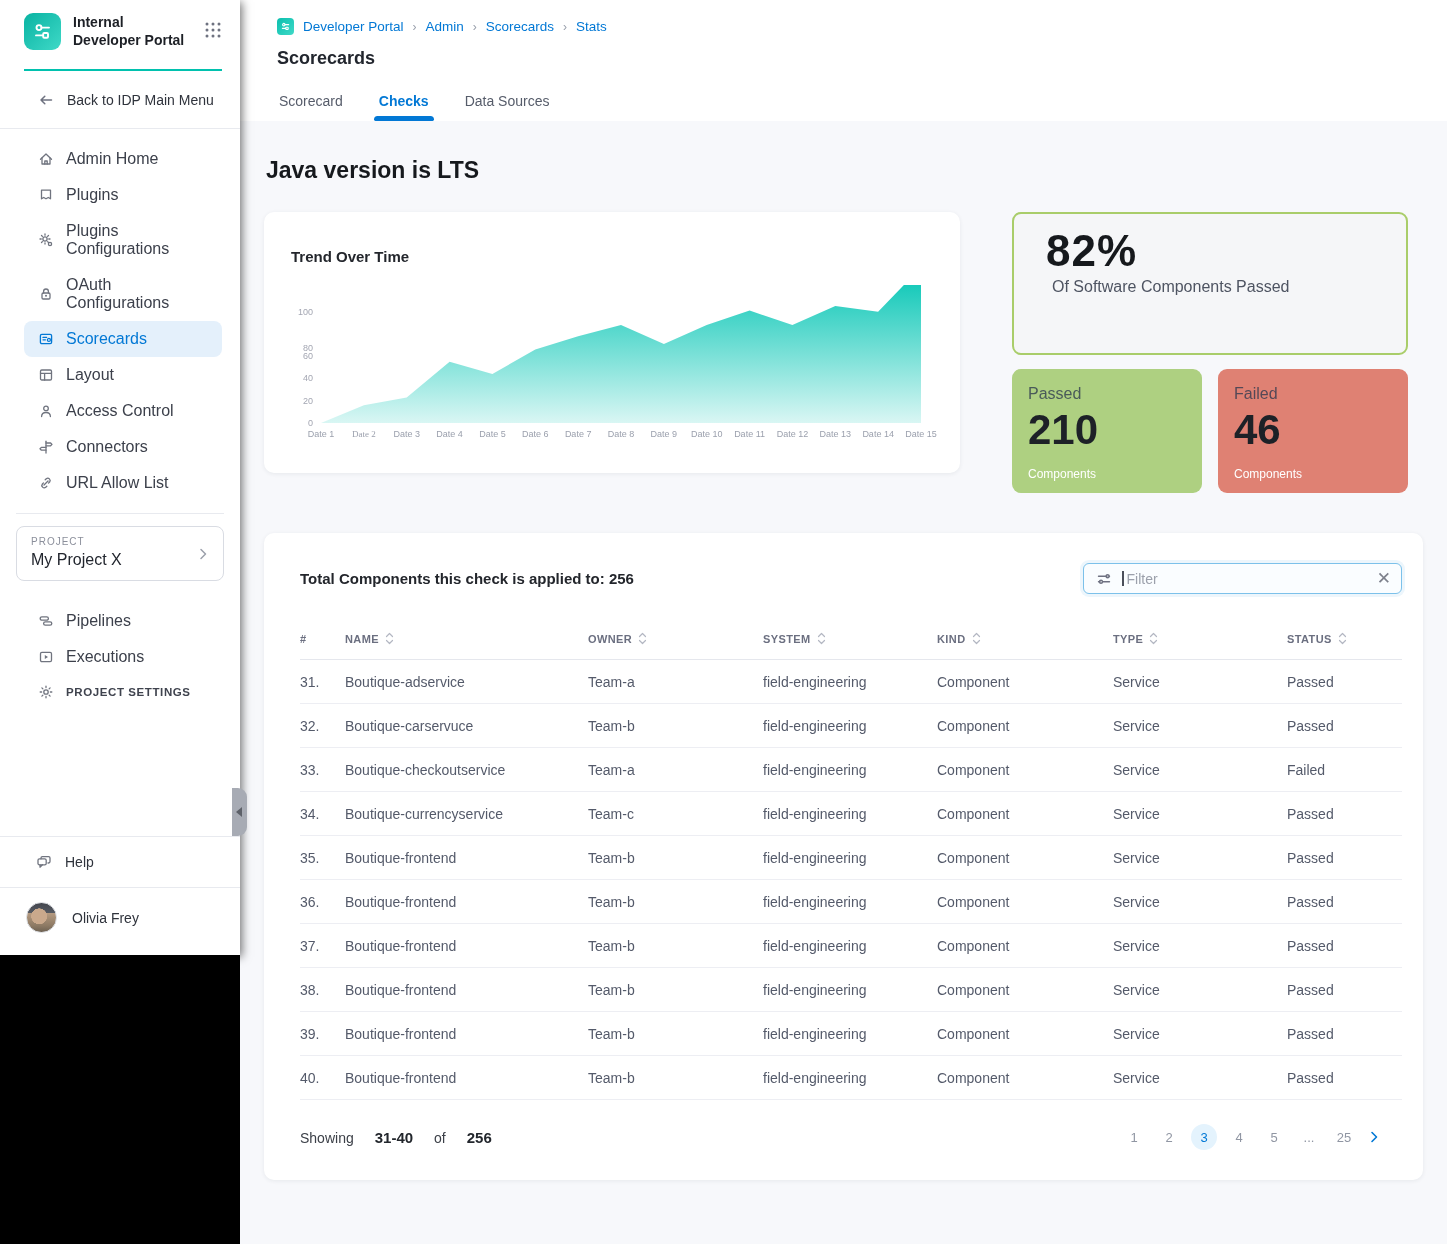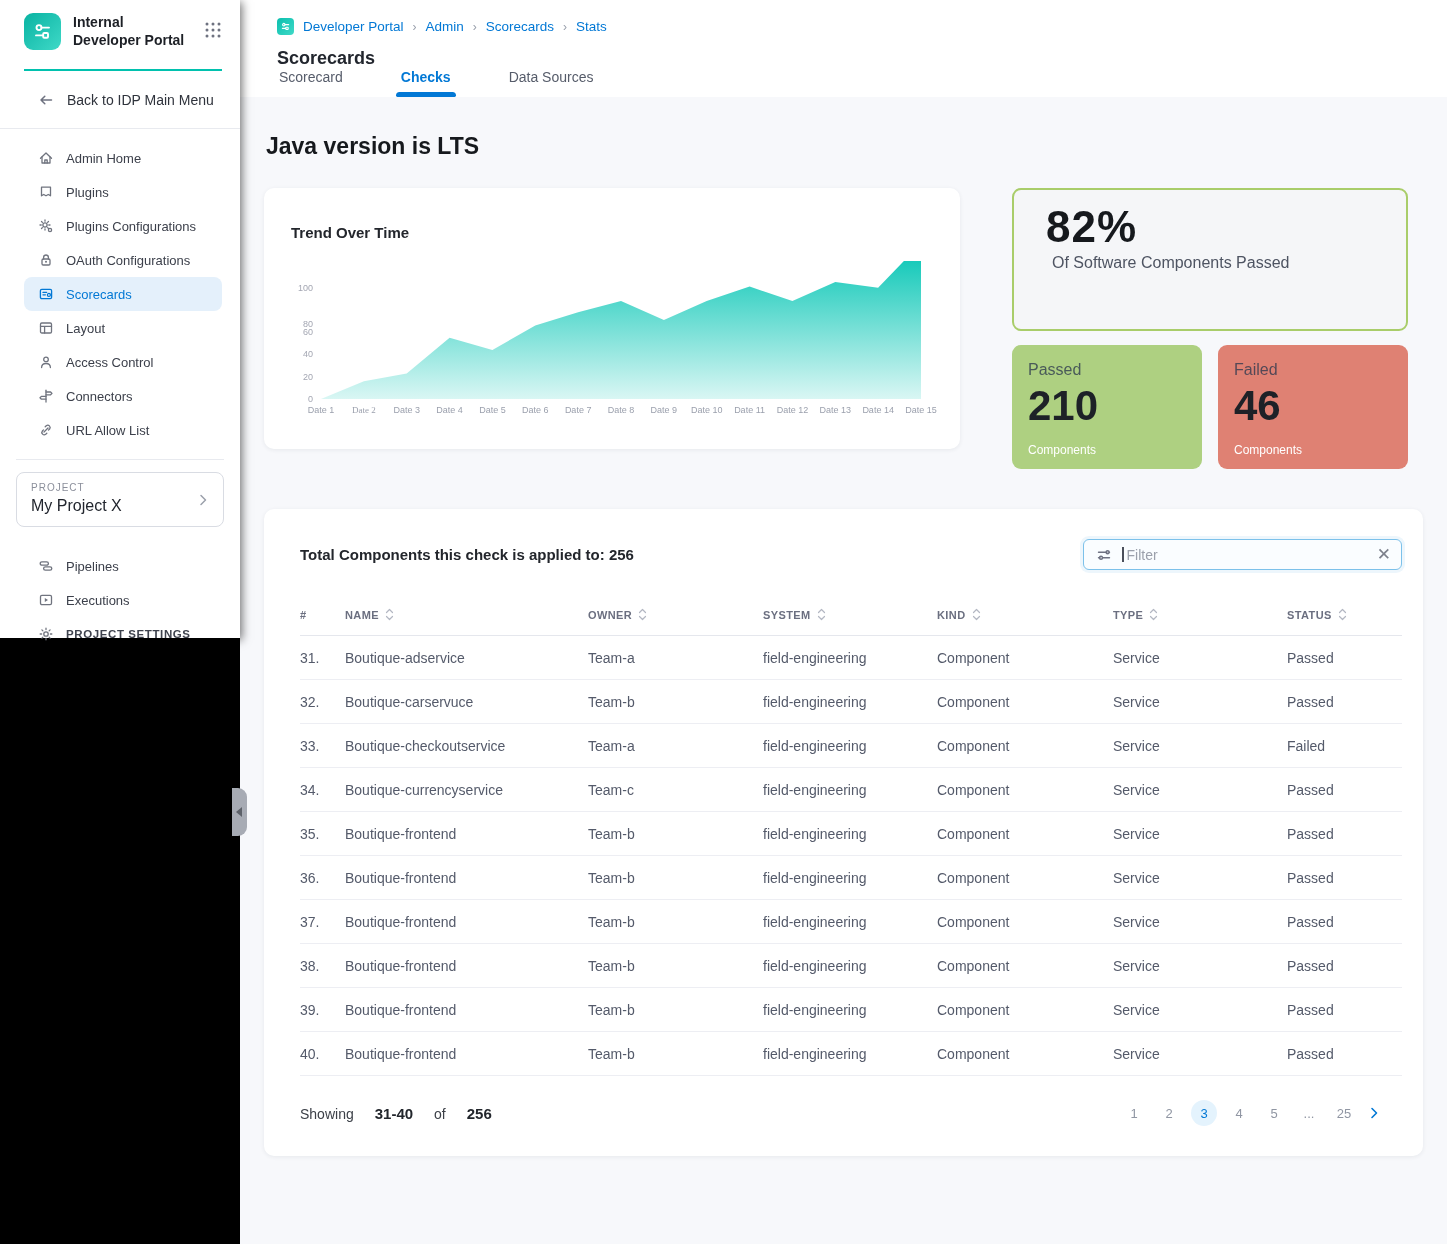--- a/index.html
+++ b/index.html
@@ -9,21 +9,21 @@
 
   
   .main { position:absolute; left:240px; top:0; width:1207px; height:1244px; background:#f7f8fb; }
   .topbar { background:#fff; padding:18px 0 0 37px; }
   .breadcrumb { display:flex; align-items:center; gap:9px; font-size:13.5px; }
   .crumb-link { color:#0278d5; cursor:pointer; }
   .crumb-sep { color:#9aa0ac; font-size:12px; }
   .mini-logo { width:17px; height:17px; border-radius:4px; background:linear-gradient(135deg,#0bbfae,#3fd9c7);
                display:inline-flex; align-items:center; justify-content:center; }
   .page-title { font-size:18px; font-weight:bold; color:#22262e; margin-top:13px; }
-  .tabs { display:flex; gap:58px; padding-left:2px; }
+  .tabs { display:flex; gap:36px; margin-top:24px; padding-left:2px; }
   .tab { position:relative; font-size:14px; color:#565c6a; padding-bottom:12px; cursor:pointer; }
   .tab.active { color:#0278d5; font-weight:bold; }
   .tab.active::after { content:""; position:absolute; left:50%; transform:translateX(-50%); bottom:0;
                        width:60px; height:5px; background:#0278d5; border-radius:5px 5px 2px 2px; }
 
   .content { padding:0 24px; }
   .h1 { font-size:23px; font-weight:bold; color:#16191d; margin:36px 0 0 2px; }
 
   .row1 { display:flex; gap:52px; margin-top:28px; align-items:flex-start; }
 
@@ -73,34 +73,34 @@
   .table-footer { display:flex; justify-content:space-between; align-items:center; padding-top:24px; }
   .showing { font-size:14px; color:#3c4048; display:flex; align-items:baseline; gap:21px;justify-content:space-between; }
   .showing b { font-size:15px; color:#22262c; }
   .pagination { display:flex; align-items:center; gap:9px; margin-right:20px; }
   .page-btn { min-width:26px; height:26px; display:flex; align-items:center; justify-content:center;
               font-size:13px; color:#9096a3; border-radius:50%; cursor:pointer; }
   .page-btn.active { background:#e4f3fd; color:#0278d5; }
   .page-next { color:#0278d5; display:flex; align-items:center; cursor:pointer; }
 
   
-  .sidebar { position:absolute; left:0; top:0; width:240px; height:638px; background:#fff;
+  .sidebar { position:absolute; left:0; top:0; width:240px; height:955px; background:#fff;
              box-shadow:2px 2px 9px rgba(0,0,0,.55); }
   .logo-row { display:flex; align-items:center; padding:13px 18px 12px 24px; }
   .logo-mark { width:37px; height:37px; border-radius:9px; background:linear-gradient(135deg,#09b3a2,#3fd9c7);
                flex:0 0 37px; display:flex; align-items:center; justify-content:center; }
   .logo-text { font-size:14px; font-weight:bold; color:#1d2026; line-height:1.25; margin-left:12px; }
   .grid-icon { margin-left:auto; color:#6e7280; }
   .teal-rule { height:2px; background:#01c1ae; margin:7px 18px 0 24px; }
   .back-row { display:flex; align-items:center; gap:13px; padding:21px 24px 20px 38px; font-size:14px; color:#2f333c;
               border-bottom:1px solid #e8eaef; cursor:pointer; }
   .back-row .arr { color:#6e7280; display:flex; }
   .nav { padding:12px 18px 0 24px; }
   .nav-item { display:flex; align-items:center; gap:12px; padding:9px 8px 9px 14px; border-radius:8px;
-              font-size:13px; color:#3c404b; cursor:pointer; }
+              font-size:16px; color:#3c404b; cursor:pointer; }
   .nav-item .nav-ico { display:flex; color:#70747f; flex:0 0 16px; }
   .nav-item.selected { background:#e4f0fb; color:#0278d5; }
   .nav-item.selected .nav-ico { color:#0278d5; }
   .nav-item.small-caps { font-size:11.5px; font-weight:bold; letter-spacing:.6px; color:#3f434e; }
   .side-rule { height:1px; background:#e8eaef; margin:12px 16px; }
   .project-card { margin:10px 16px 16px; border:1px solid #d9dce3; border-radius:8px; padding:9px 14px 11px;
                   position:relative; cursor:pointer; background:#fff; }
   .project-label { font-size:10px; letter-spacing:1px; color:#8b8f9b; }
   .project-name { font-size:16px; color:#22262e; margin-top:4px; }
   .project-card .chev { position:absolute; right:12px; top:50%; transform:translateY(-50%); color:#9ba0ab; display:flex; }
@@ -577,18 +577,34 @@
           <span class="nav-ico">
             <svg width="16" height="16" viewBox="0 0 16 16" fill="none" stroke="currentColor" stroke-width="1.3" stroke-linecap="round" stroke-linejoin="round">
               <circle cx="8" cy="8" r="2.2"></circle>
               <path d="M8 3.6 V2.2 M8 13.8 v-1.4 M12.4 8 h1.4 M2.2 8 h1.4 M11.1 4.9 l1-1 M3.9 12.1 l1-1 M11.1 11.1 l1 1 M3.9 3.9 l1 1"></path>
             </svg>
           </span>
           <span>PROJECT SETTINGS</span>
         </div>
       </nav>
 
+    <div class="sidebar-bottom">
+      <div class="help-row">
+        <span class="nav-ico">
+          <svg width="16" height="16" viewBox="0 0 16 16" fill="none" stroke="currentColor" stroke-width="1.3" stroke-linecap="round" stroke-linejoin="round">
+            <rect x="2" y="4.8" width="8.2" height="6" rx="1.4"></rect>
+            <path d="M5 4.8 V4 a1.4 1.4 0 0 1 1.4-1.4 h6.2 A1.4 1.4 0 0 1 14 4 v3.6 a1.4 1.4 0 0 1-1.4 1.4 h-.6"></path>
+            <path d="M4 10.8 v2.4 l2.4-2.4"></path>
+          </svg>
+        </span>
+        <span>Help</span>
+      </div>
+      <div class="user-row">
+        <span class="avatar"></span>
+        <span class="user-name">Olivia Frey</span>
+      </div>
+    </div>
   </aside>
 
   <div class="collapse-handle">
     <span class="tri"></span>
   </div>
 </div>
 
 </body></html>

